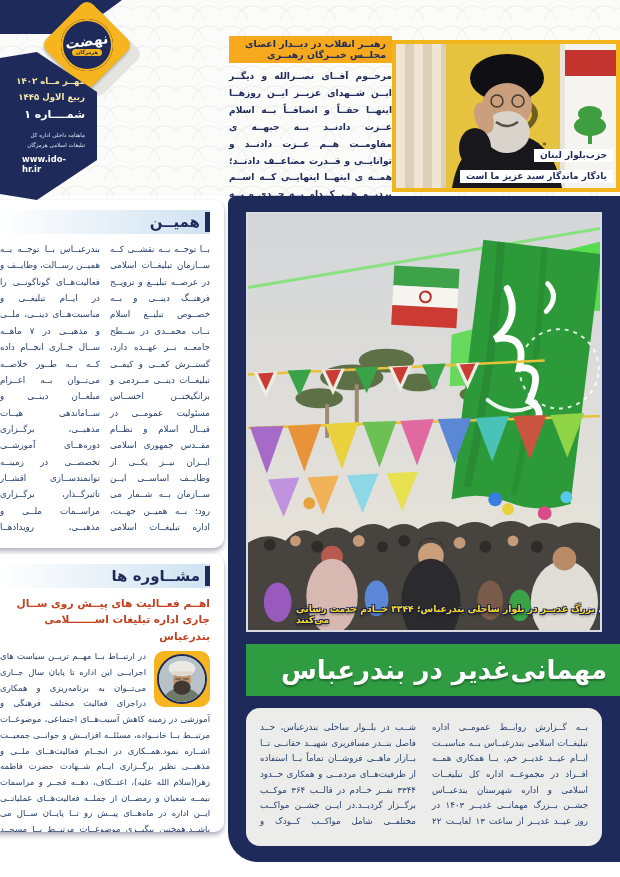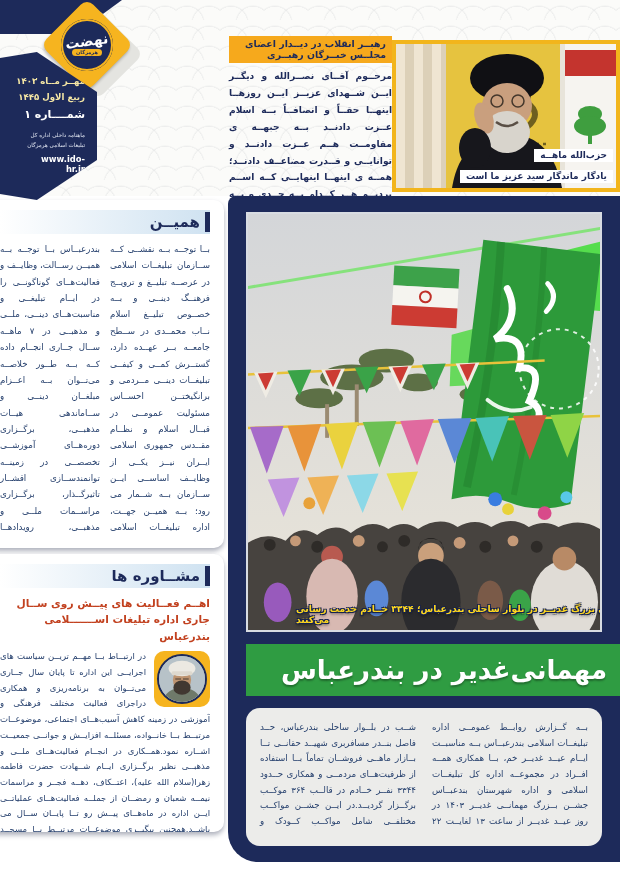--- a/index.html
+++ b/index.html
@@ -29,21 +29,21 @@
   .logo-name{color:#ffffff;font-weight:bold;font-size:14px;transform:rotate(-8deg);line-height:1;}
   .logo-band{background:#f6b41f;color:#1d2a5a;font-size:5px;font-weight:bold;border-radius:4px;
     padding:0 4px;line-height:7px;}
 
   .date-poly{position:absolute;left:0;top:52px;width:97px;height:148px;background:#1d2a5a;
     clip-path:polygon(0 4%,38% 0,100% 27%,100% 73%,38% 100%,0 96%);
     direction:rtl;text-align:right;padding:22px 12px 0 22px;box-sizing:border-box;color:#fff;}
   .date-line{color:#f5e7a5;font-size:8.6px;font-weight:bold;line-height:1.85;white-space:nowrap;}
   .issue-line{color:#ffffff;font-size:11px;font-weight:bold;line-height:1.7;white-space:nowrap;}
   .pub-line{color:#dfe4f0;font-size:5.6px;line-height:1.75;margin-top:7px;white-space:nowrap;}
-  .site-line{color:#ffffff;font-size:8.4px;font-weight:bold;margin-top:3px;direction:ltr;text-align:right;}
+  .site-line{color:#ffffff;font-size:8.4px;font-weight:bold;margin-top:3px;direction:ltr;text-align:left;}
 
   
   .quote{position:absolute;left:229px;top:36px;width:163px;direction:rtl;text-align:right;}
   .kicker{display:inline-block;background:#f6a91c;color:#1d2a5a;font-size:9.4px;font-weight:bold;
     padding:2px 6px 3px;margin-bottom:5px;}
   .qbody{color:#1d2a5a;font-size:9.1px;font-weight:bold;line-height:1.86;text-align:justify;}
 
   
   .photo1{position:absolute;left:392px;top:40px;width:228px;height:152px;border:4px solid #f2b51c;
     box-sizing:border-box;background:#e6dcc8;overflow:hidden;}
@@ -155,21 +155,21 @@
         <ellipse cx="111" cy="62" rx="25" ry="23" fill="#c99f7e"></ellipse>
         <circle cx="101" cy="57" r="6" stroke="#44372c" stroke-width="1.5" fill="none"></circle>
         <circle cx="122" cy="57" r="6" stroke="#44372c" stroke-width="1.5" fill="none"></circle>
         <ellipse cx="111" cy="88" rx="23" ry="21" fill="#d8d4cc"></ellipse>
         <path d="M100,78 q11,8 22,0" stroke="#5a4f45" stroke-width="2.5" fill="none"></path>
         <g transform="rotate(-18 88 74)">
             <ellipse cx="88" cy="74" rx="9" ry="16" fill="#c99f7e"></ellipse>
           </g>
         <ellipse cx="79" cy="104" rx="16" ry="20" fill="#17171c"></ellipse>
       </svg>
-      <div class="p1cap l1">حزب‌الله ماهــه</div>
+      <div class="p1cap l1">حزب‌بلوار لبنان</div>
       <div class="p1cap l2">یادگار ماندگار سید عزیز ما است</div>
     </div>
   </div>
 
   <div class="lbox" id="report-box">
     <div class="sec-head">
       <div class="sec-bar"></div>
       <div class="sec-title">همیــن</div>
     </div>
     <div class="cols2">بــا توجــه بــه نقشــی کــه ســازمان تبلیغــات اسلامی در عرصــه تبلیــغ و ترویــج فرهنــگ دینــی و بــه خصــوص تبلیــغ اسلام نــاب محمــدی در ســطح جامعــه بــر عهــده دارد، گستــرش کمــی و کیفــی تبلیغــات دینــی مــردمی و برانگیختــن احســاس مسئولیت عمومــی در قبــال اسلام و نظــام مقــدس جمهوری اسلامی ایــران نیــز یکــی از وظایــف اساســی ایــن ســازمان بــه شــمار می رود؛ بــه همیــن جهــت، اداره تبلیغــات اسلامی بندرعبــاس بــا توجــه بــه همیــن رســالت، وظایــف و فعالیت‌هــای گوناگونــی را در ایــام تبلیغــی و مناسبت‌هــای دینــی، ملــی و مذهبــی در ۷ ماهــه ســال جــاری انجــام داده کــه بــه طــور خلاصــه می‌تــوان بــه اعــزام مبلغــان دینــی و ســاماندهی هیــات مذهبــی، برگــزاری دوره‌هــای آموزشــی تخصصــی در زمینــه توانمندســازی اقشــار تاثیرگــذار، برگــزاری مراســمات ملــی و مذهبــی، رویدادهــا جشــنواره هــای فرهنگــی برگــزاری جلســات و برنامــه هــای مختلــف از ســوی روحانیــون مستقــر و مدیــران پایگاه‌هــای فرهنگــی اجتماعــی اشــاره نمــود. در همیــن ارتبــاط، از جملــه فعالیت‌هــای شــاخص اداره تبلیغــات اسلامی بندرعبــاس در ۷ ماهــه ســال جــاری می تــوان بــه برگــزاری طــرح قرآنــی مســتورا، برگــزاری جشــن بــزرگ مهمانــی غدیــر و مراســم راهپیمایــی جامانــدگان حسینــی اشــاره نمود. مراســم برنامــه پیــاده روی عــزاداری ویــژه جامانــدگان اربعیــن حسینــی در عصــر روز مصــادف بــا اربعیــن سیــد و ســالار شــهیدان حضــرت اباعبدالله الحسیــن علیــه الســلام؛ از آستــان امامــزاده سیــد مظفــر علیــه الســلام بــه سمــت مسجــد جامــع بندرعباس برگزار شد.</div>

